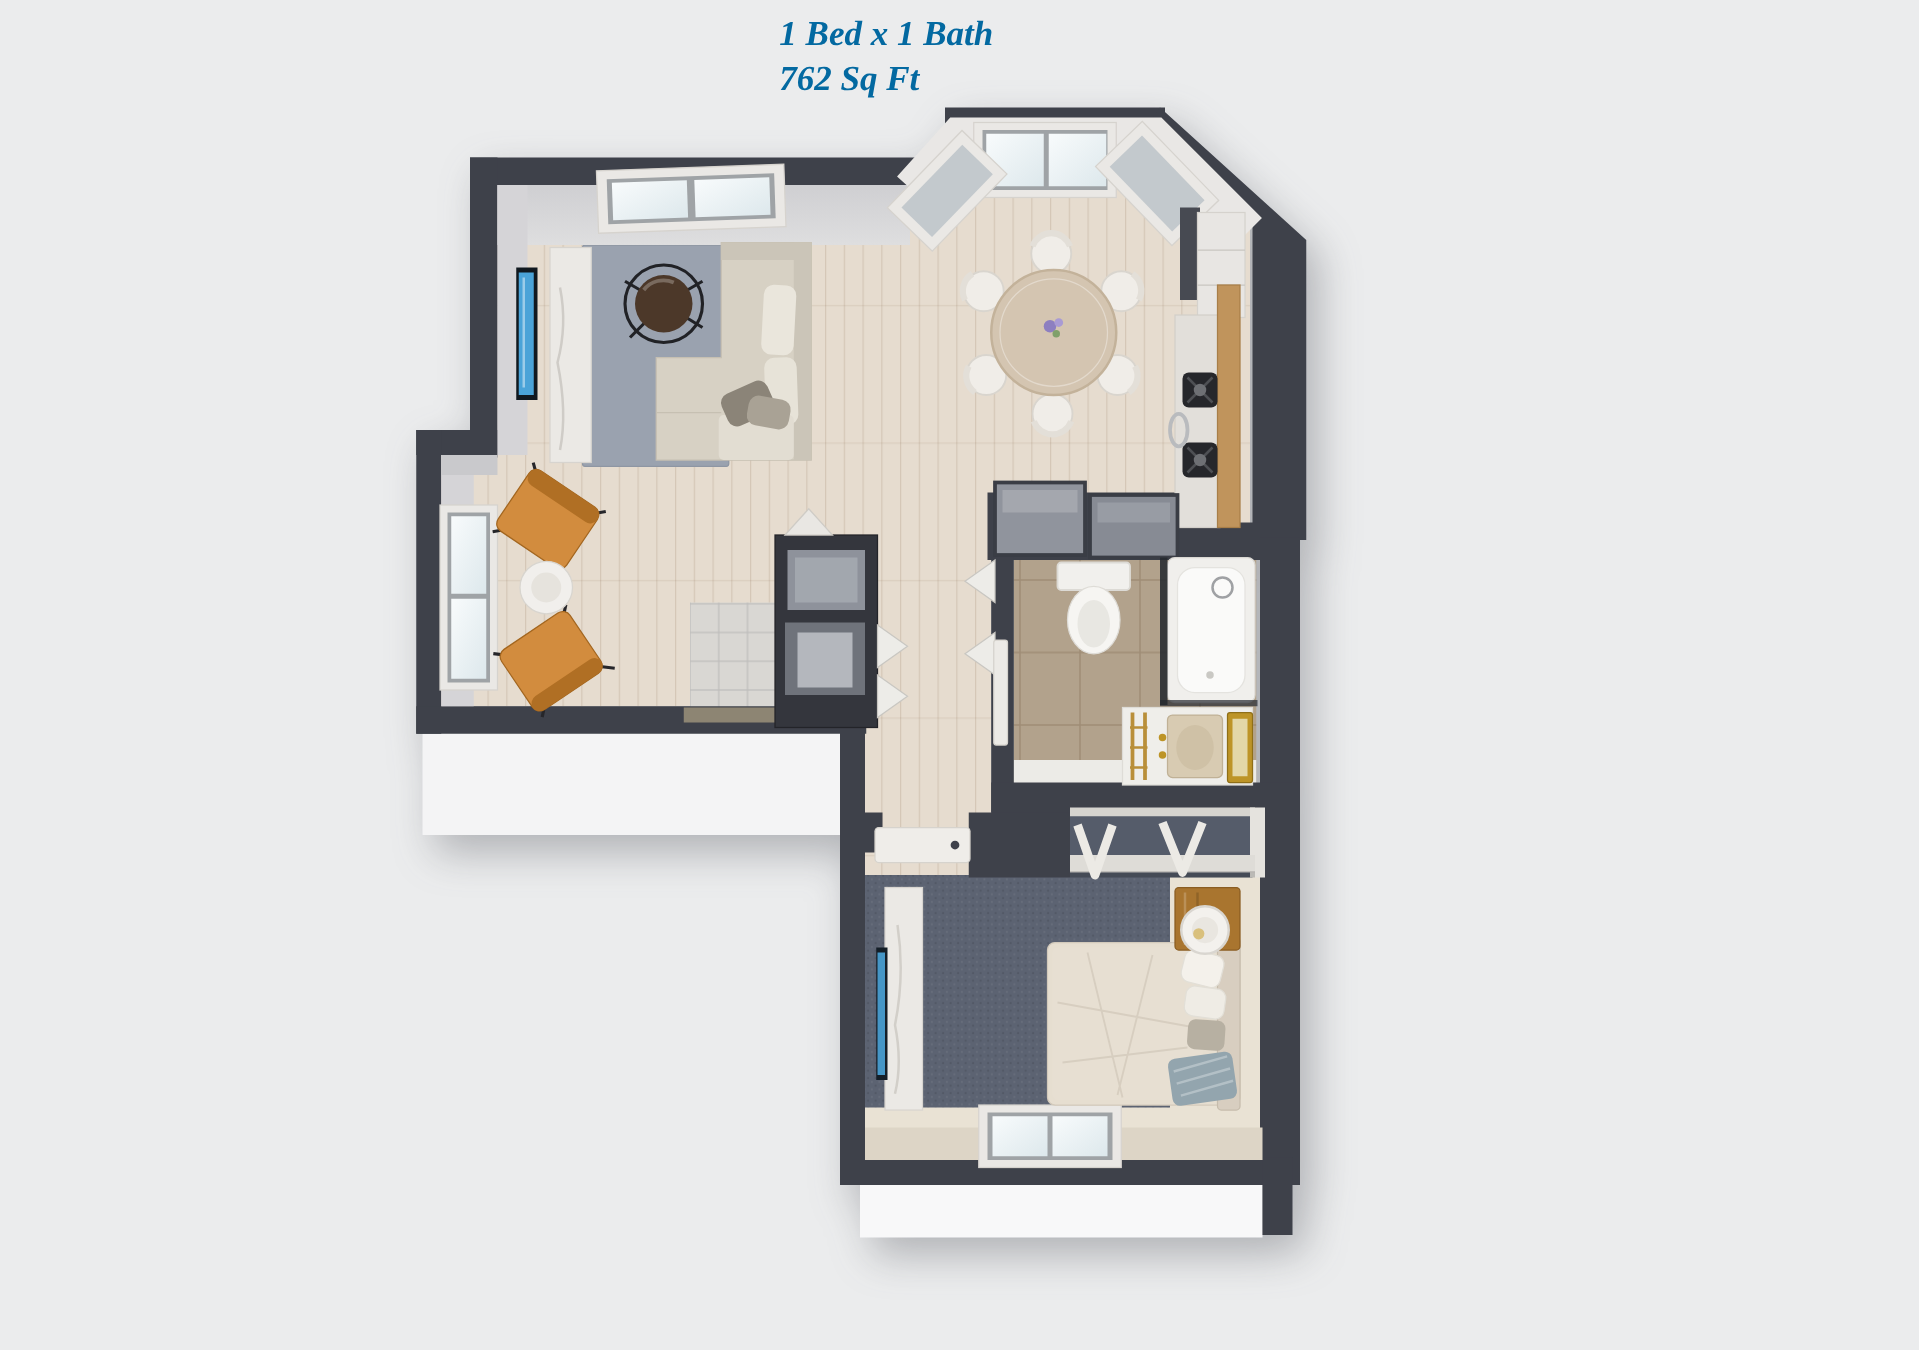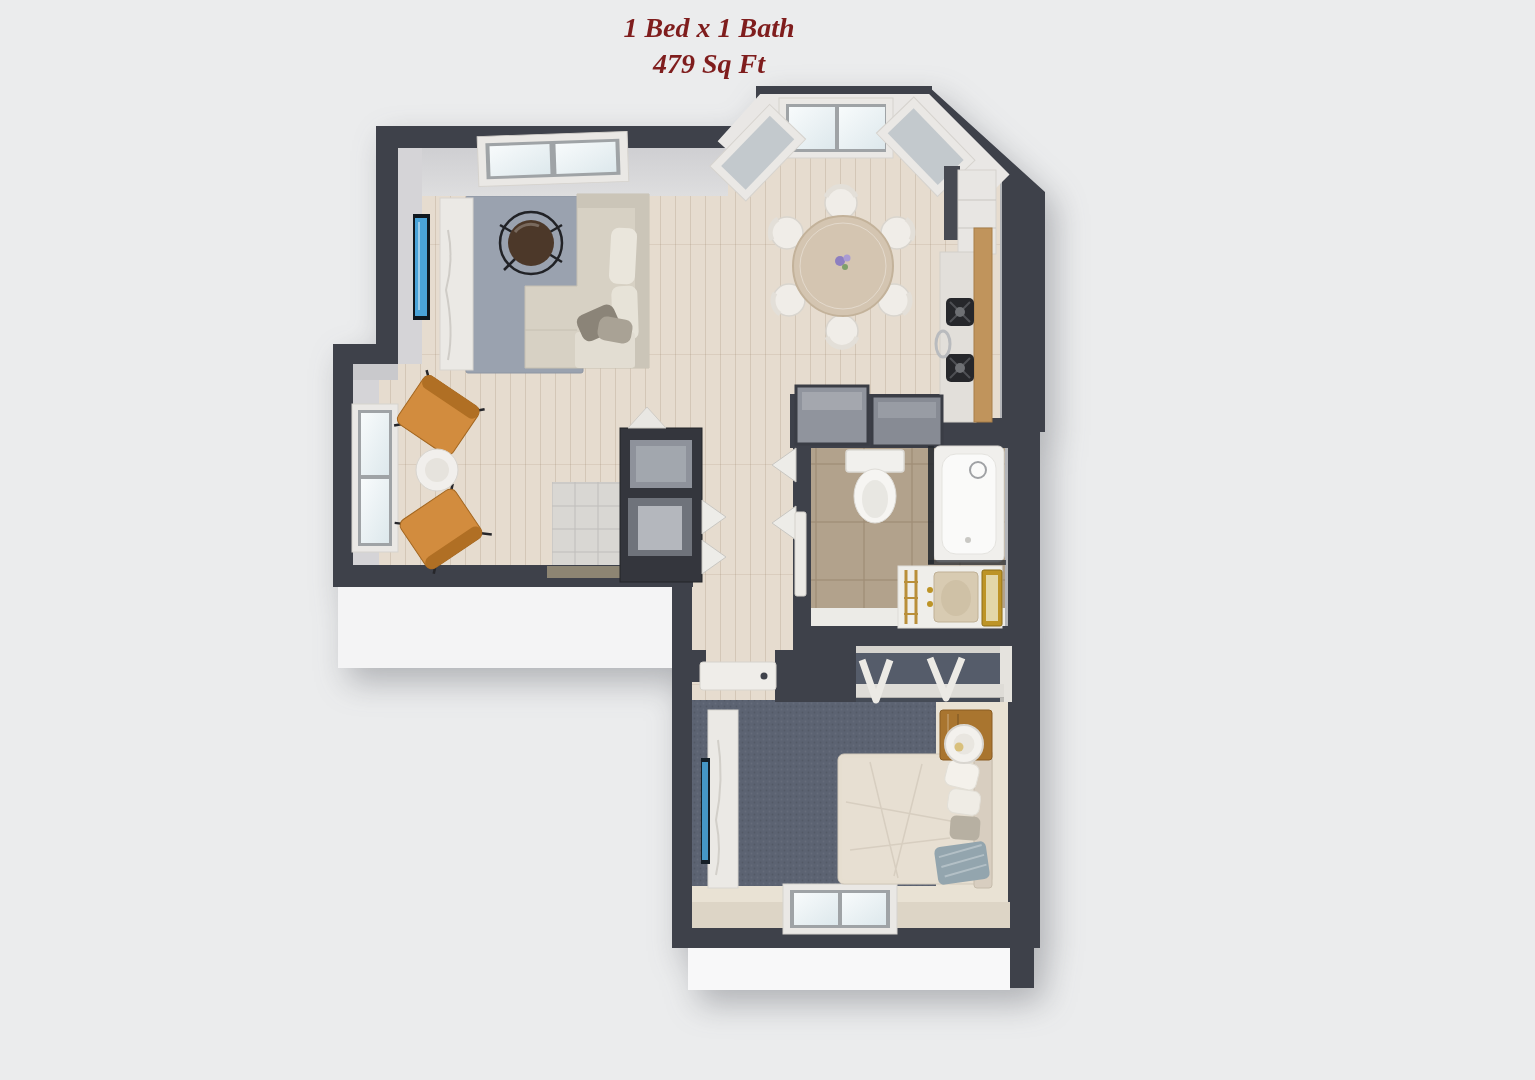--- a/index.html
+++ b/index.html
@@ -4,38 +4,38 @@
 <style>
   html,body{margin:0;padding:0;}
   body{
     width:1535px;height:1080px;overflow:hidden;
     background:#ebeced;
     font-family:"Liberation Serif", serif;
     position:relative;
   }
   .page-title{
     position:absolute;left:709px;top:10px;transform:translateX(-50%);
-    text-align:center;color:#7f1d1d;
+    color:#0369a1;
     font-weight:bold;font-style:italic;font-size:28px;line-height:1.3;
     white-space:nowrap;
   }
   svg{position:absolute;left:0;top:0;}
   .wall{fill:#3e414a;}
   .wface{fill:#d5d4d7;}
   .wframe{fill:#eae8e5;stroke:#d6d3ce;stroke-width:1;}
   .rim{fill:#9fa3a6;}
   .fixture{fill:#f1f0ed;stroke:#dcdad5;stroke-width:1.5;}
   .plan-shadow{filter:drop-shadow(10px 14px 16px rgba(70,72,80,.35));}
 </style>
 </head>
 <body>
 
 <div class="page-title">
   <div>1 Bed x 1 Bath</div>
-  <div>479 Sq Ft</div>
+  <div>762 Sq Ft</div>
 </div>
 
 <svg width="1535" height="1080" viewBox="0 0 1535 1080">
   <defs>
     <pattern id="planks" width="15" height="110" patternUnits="userSpaceOnUse">
       <line x1="0.5" y1="0" x2="0.5" y2="110" stroke="rgba(150,123,96,0.22)" stroke-width="1"></line>
       <line x1="0" y1="24.5" x2="15" y2="24.5" stroke="rgba(150,123,96,0.15)" stroke-width="1"></line>
     </pattern>
     <pattern id="bathtiles" width="48" height="58" patternUnits="userSpaceOnUse">
       <rect width="48" height="58" fill="none" stroke="rgba(122,101,74,0.35)" stroke-width="1.2"></rect>

